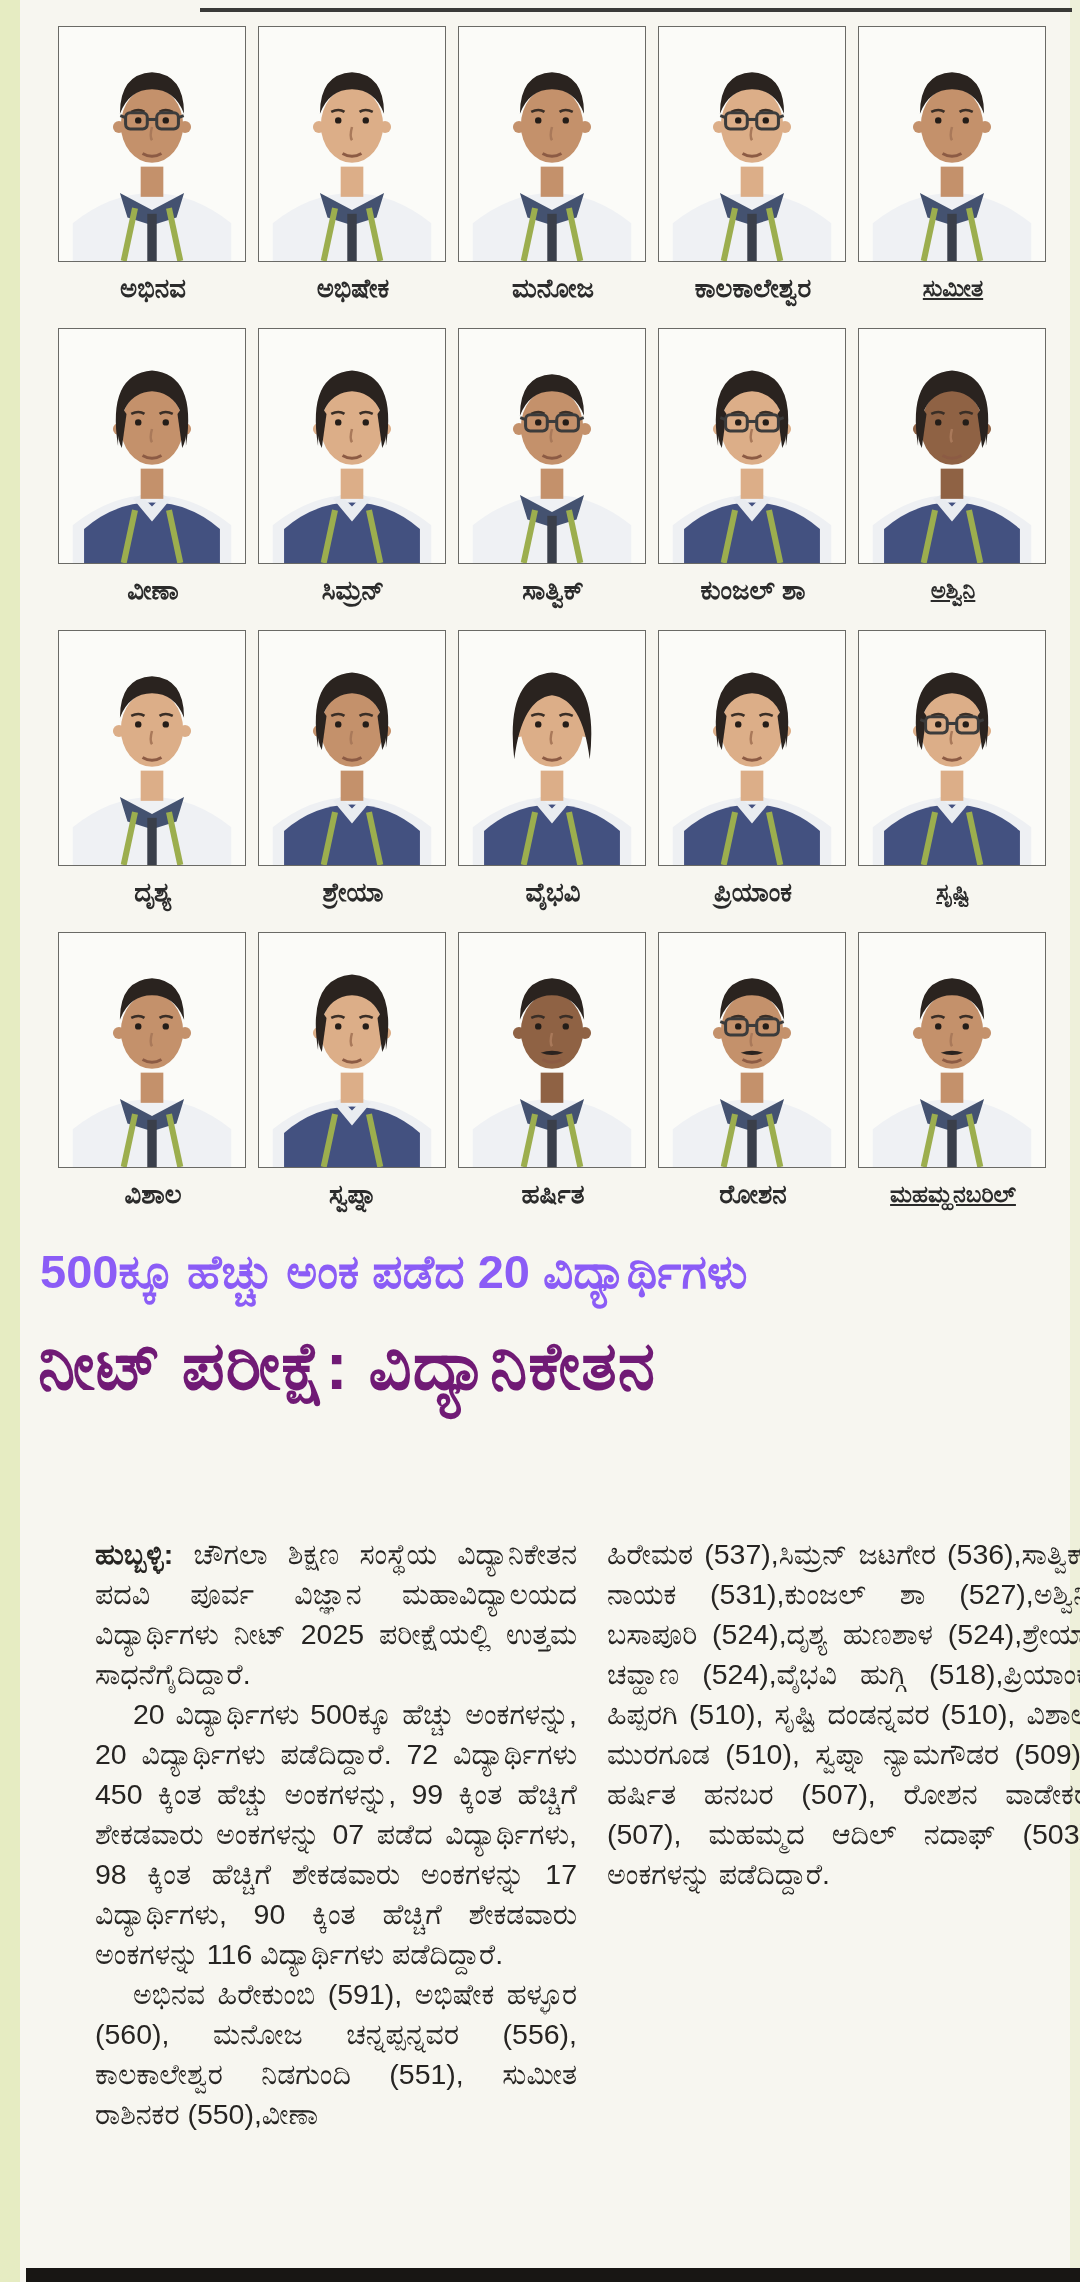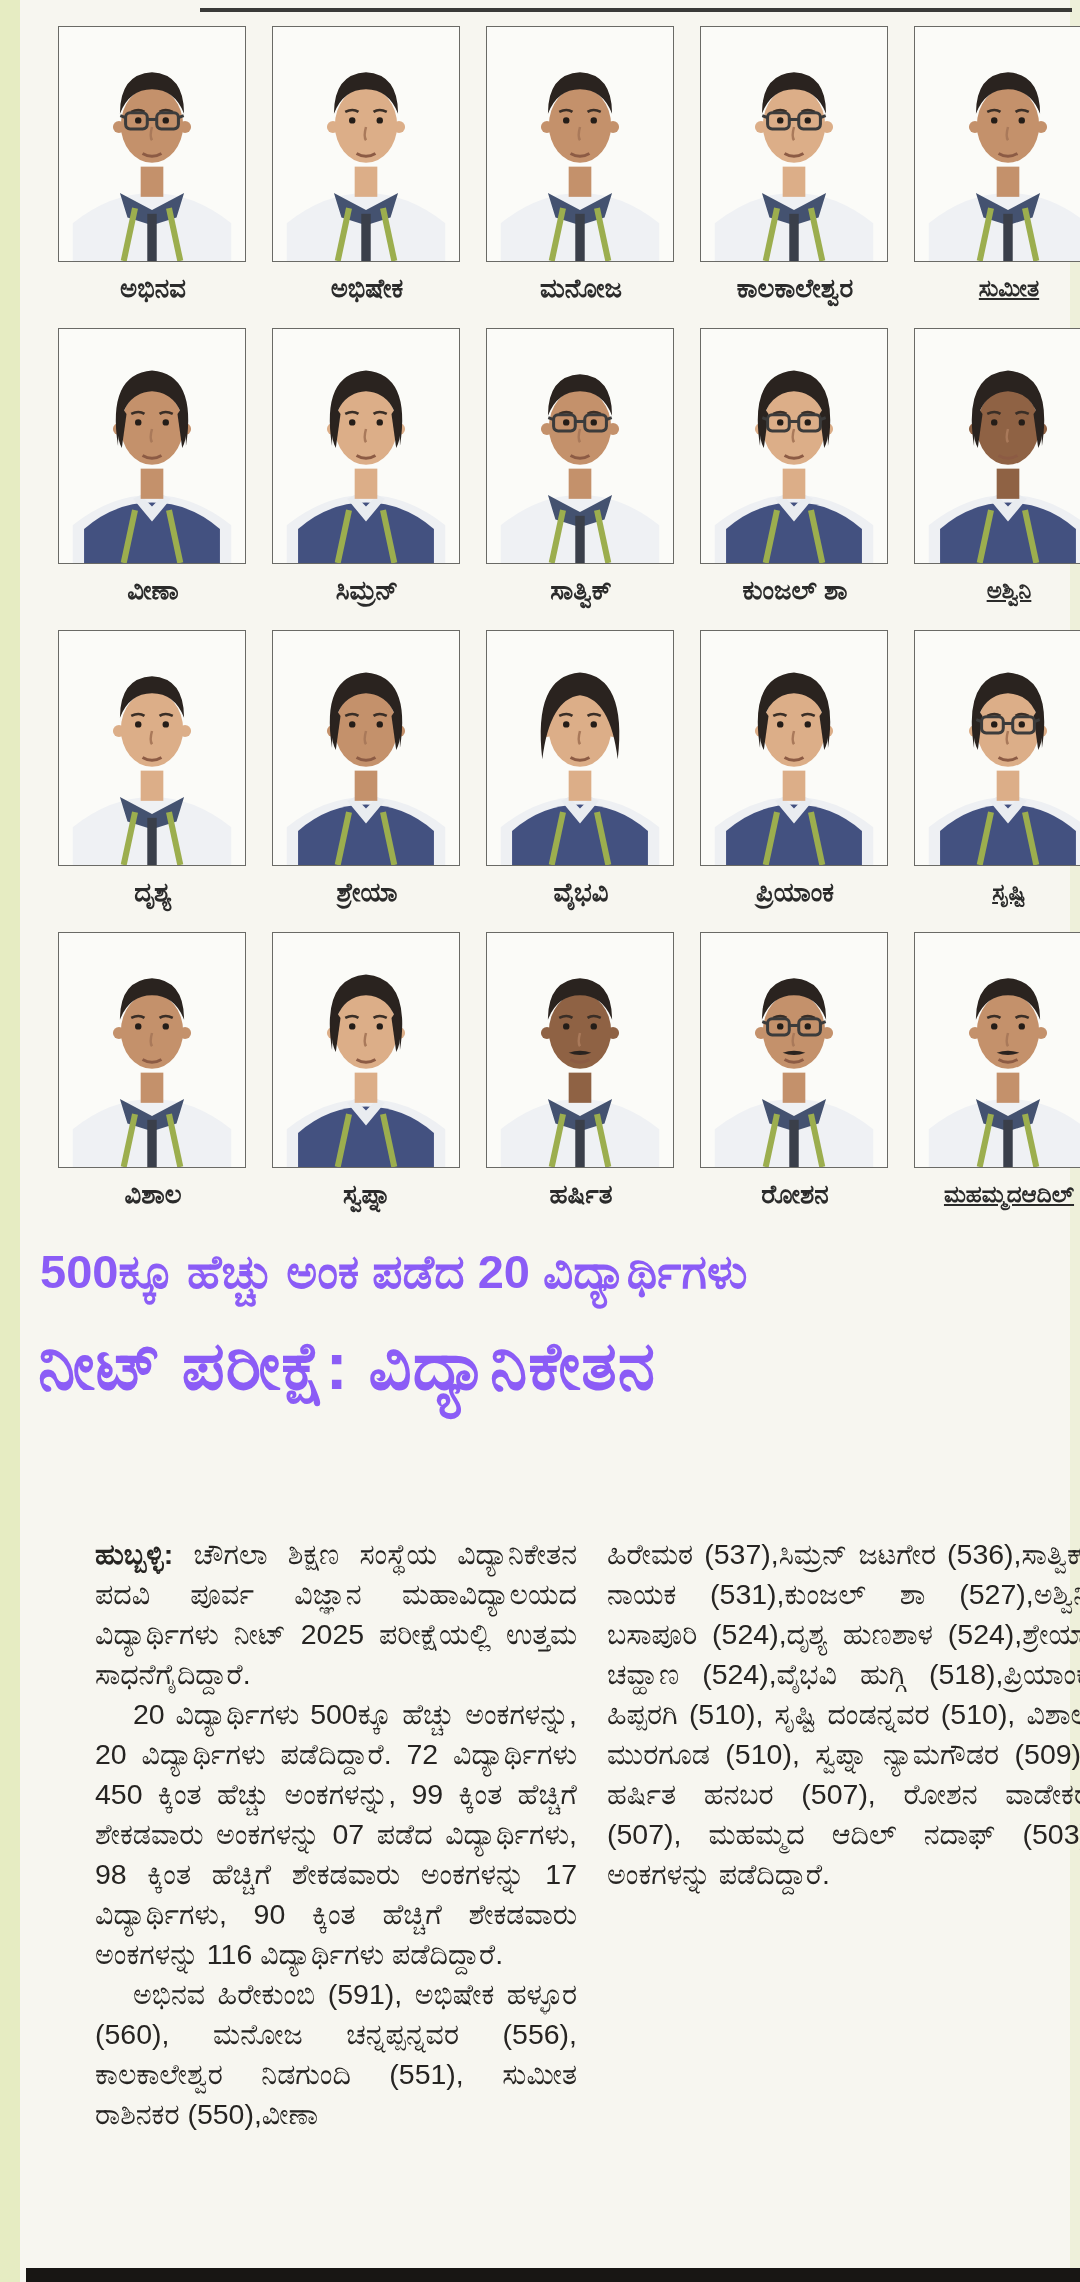--- a/index.html
+++ b/index.html
@@ -10,41 +10,41 @@
     color:#1c1c1c;
   }
   .page{position:absolute;inset:0;}
   .edge-strip-left{position:absolute;left:0;top:0;width:20px;height:2282px;background:#e6ecc2;}
   .edge-strip-right{position:absolute;right:0;top:0;width:10px;height:2282px;background:#eef0da;}
   .top-rule{position:absolute;left:200px;top:8px;width:872px;height:4px;background:#3a3a38;}
   .bottom-rule{position:absolute;left:26px;top:2268px;width:1054px;height:14px;background:#181614;}
 
   
   .grid{position:absolute;left:58px;top:26px;width:992px;}
-  .photo-row{display:flex;gap:24px;margin-bottom:22px;}
+  .photo-row{display:flex;gap:10px;margin-bottom:22px;}
   .cell{width:190px;flex:0 0 190px;}
   .photo{
     width:188px;height:236px;border:1.5px solid #6a6a66;background:#fbfbf8;
     box-sizing:border-box;overflow:hidden;
   }
   .photo svg{width:100%;height:100%;display:block;}
   .caption{
     text-align:center;font-size:26px;font-weight:700;color:#2b2b2b;
     padding-top:8px;height:36px;line-height:36px;white-space:nowrap;
   }
   .cell:last-child .caption{font-size:23px;text-decoration:underline;}
 
   
   .kicker{
     position:absolute;left:40px;top:1244px;width:1000px;
     font-size:47px;font-weight:800;color:#8b5cf6;letter-spacing:0px;
   }
   .headline{
     position:absolute;left:38px;top:1316px;width:1010px;
-    font-size:67px;font-weight:900;color:#8b5cf6;line-height:1.5;
+    font-size:67px;font-weight:900;color:#701a75;line-height:1.5;
     letter-spacing:1px;line-height:100px;
   }
 
   
   .article{position:absolute;left:58px;top:1534px;width:994px;display:flex;gap:30px;margin-left:37px;}
   .col{width:482px;}
   .col p{
     margin:0;font-size:28.5px;line-height:40px;text-align:justify;color:#262422;
     text-justify:inter-word;
   }
@@ -599,21 +599,21 @@
               <path d="M33 46 Q33 25 50 24 Q67 25 67 46 Q62 33 50 33 Q38 33 33 46" fill="#2a231f"></path>
               <path d="M39 45 Q43 43 46 45" stroke="#3a2e26" stroke-width="1.4" fill="none"></path>
               <path d="M54 45 Q57 43 61 45" stroke="#3a2e26" stroke-width="1.4" fill="none"></path>
               <circle cx="42.7" cy="49.5" r="1.7" fill="#241d18"></circle>
               <circle cx="57.3" cy="49.5" r="1.7" fill="#241d18"></circle>
               <path d="M50 53 Q48.6 58 50 60" stroke="#a9795a" stroke-width="1.3" fill="none"></path>
               <path d="M44 63.5 Q50 61.2 56 63.5 Q50 65.8 44 63.5" fill="#2a231f"></path>
               <path d="M45 67 Q50 70 55 67" stroke="#8c5b44" stroke-width="1.6" fill="none"></path>
             </svg>
           </div>
-          <div class="caption">ಮಹಮ್ಮದಆದಿಲ್</div>
+          <div class="caption">ಮಹಮ್ಹನಬರಿಲ್</div>
         </div>
       </div>
     </div>
 
   <div class="kicker">500ಕ್ಕೂ ಹೆಚ್ಚು ಅಂಕ ಪಡೆದ 20 ವಿದ್ಯಾರ್ಥಿಗಳು</div>
   <div class="headline">
     <span>ನೀಟ್ ಪರೀಕ್ಷೆ: ವಿದ್ಯಾನಿಕೇತನ</span><br>
   </div>
 
   <div class="article">

